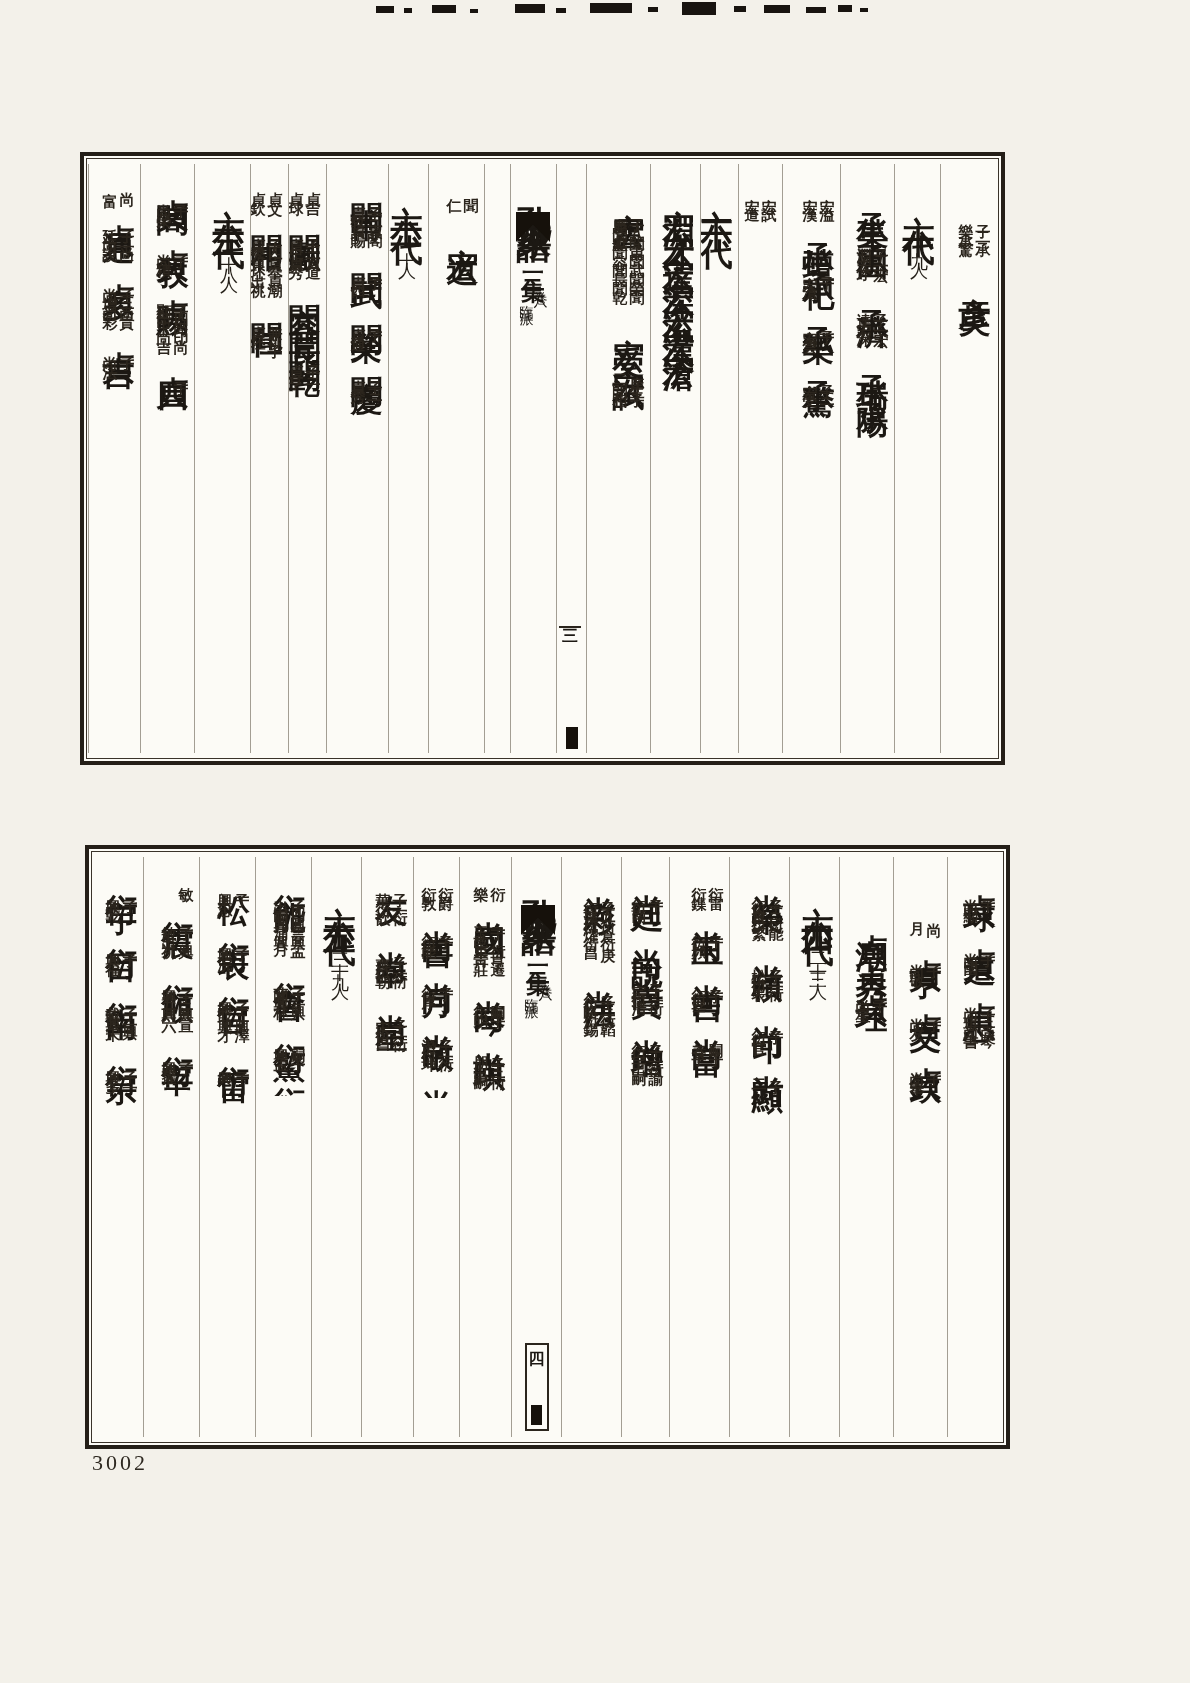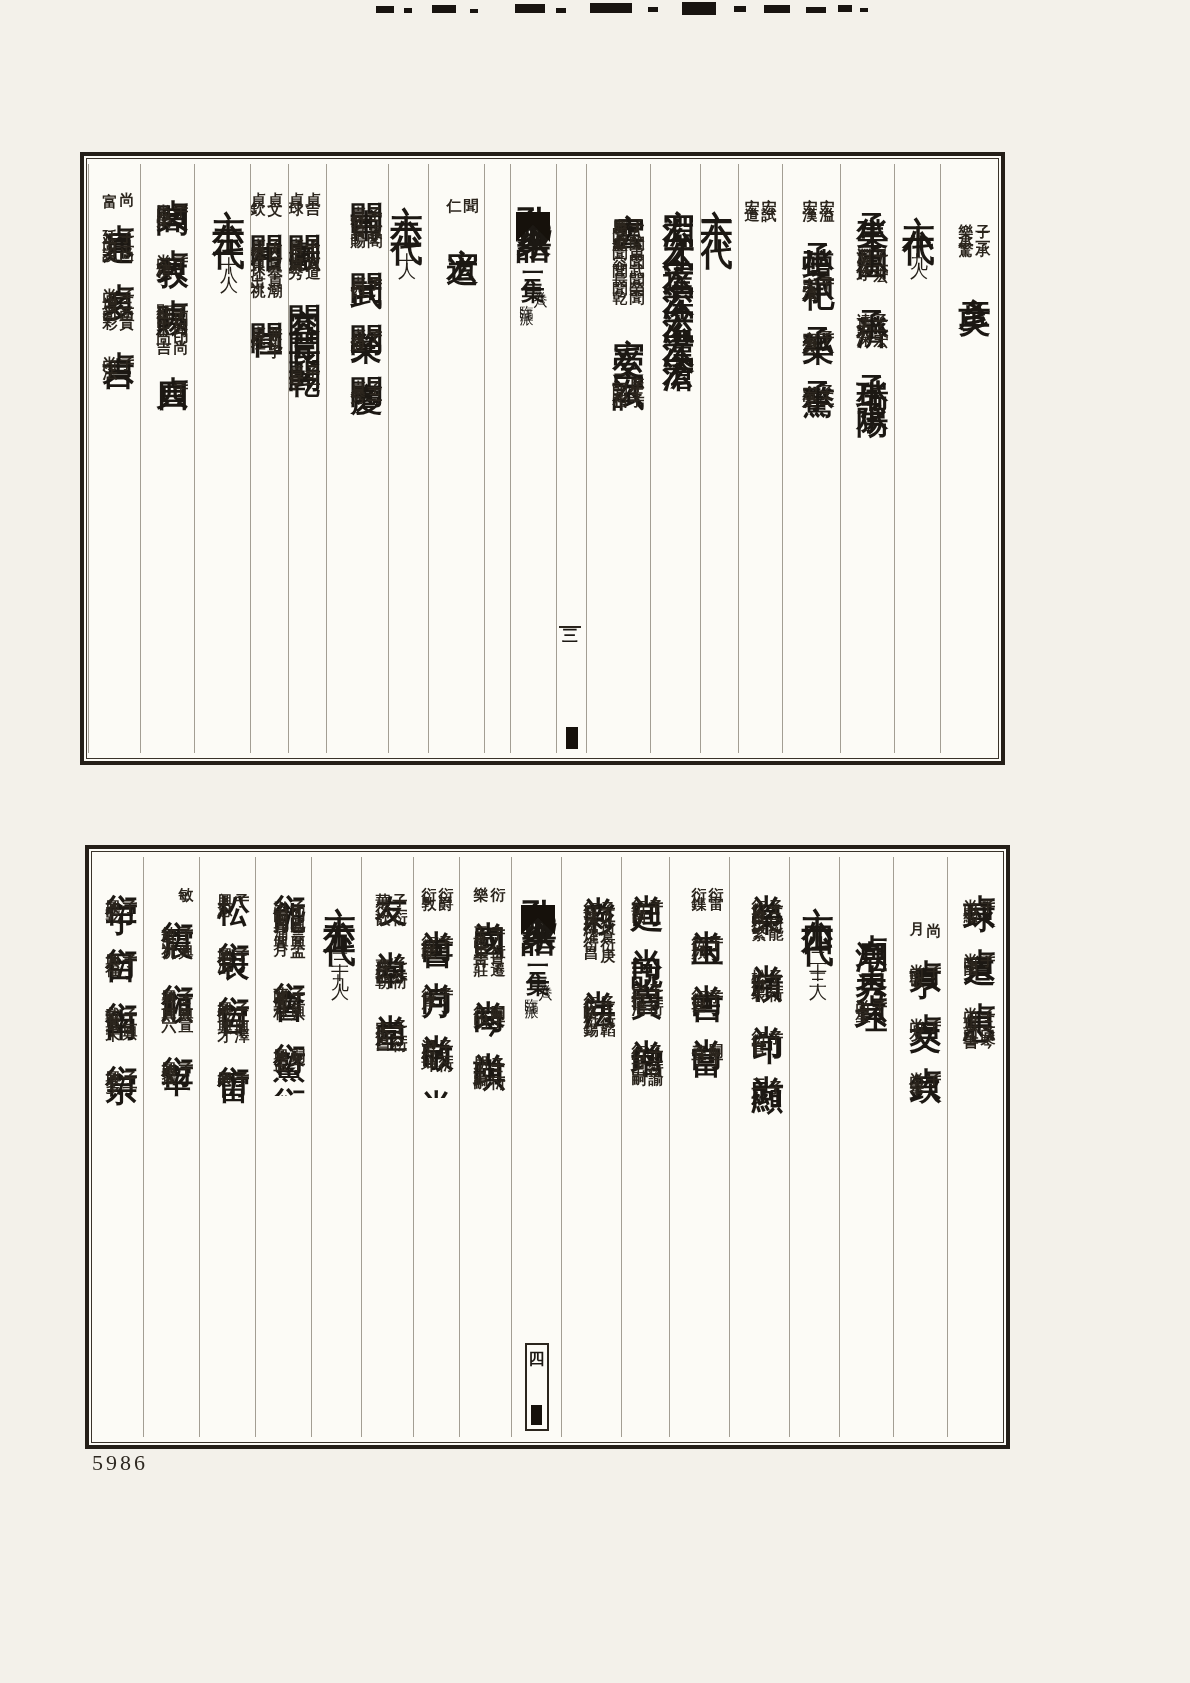--- a/index.html
+++ b/index.html
@@ -103,13 +103,13 @@
       <div class="col" style="width: 46px; padding-top: 12px;"><span class="ann"><span class="ar">衍爵</span><span class="al">衍斆</span></span><span class="nm" style="margin-top: 12px;">尚書</span><span class="ann"><span class="ar">子一</span><span class="al">衍能</span></span><span class="nm" style="margin-top: 16px;">尚月</span><span class="ann"><span class="ar">子一</span><span class="al">衍厚</span></span><span class="nm" style="margin-top: 16px;">尚敬</span><span class="ann"><span class="ar">子二衍</span><span class="al">潛衍坤</span></span><span class="nm cut" style="margin-top: 10px;">尚</span></div>
       <div class="col" style="width: 52px; padding-top: 12px;"><span class="nm">友</span><span class="ann"><span class="ar">子二衍</span><span class="al">華衍歆</span></span><span class="nm" style="margin-top: 18px;">尚奉</span><span class="ann"><span class="ar">子二衍</span><span class="al">齊衍朝</span></span><span class="nm" style="margin-top: 18px;">尚星</span><span class="ann"><span class="ar">子二衍</span><span class="al">宋衍昌</span></span></div>
       <div class="col" style="width: 50px; padding-top: 24px;"><span class="gen">六十五代</span><span class="cnt">三十九人</span></div>
       <div class="col" style="width: 56px; padding-top: 12px;"><span class="nm">衍能</span><span class="ann"><span class="ar">子四興雲興孟</span><span class="al">出嗣興浦興月</span></span><span class="nm" style="margin-top: 16px;">衍會</span><span class="ann"><span class="ar">子二興</span><span class="al">蘭興林</span></span><span class="nm" style="margin-top: 16px;">衍鰲</span><span class="ann"><span class="ar">嗣子</span><span class="al">興孟</span></span><span class="nm cut" style="margin-top: 8px;">衍</span></div>
       <div class="col" style="width: 56px; padding-top: 12px;"><span class="nm">松</span><span class="ann"><span class="ar">子一</span><span class="al">興忠</span></span><span class="nm" style="margin-top: 18px;">衍表</span><span class="ann"><span class="ar">子一</span><span class="al">興浣</span></span><span class="nm" style="margin-top: 18px;">衍官</span><span class="ann"><span class="ar">子三興澤</span><span class="al">興取興才</span></span><span class="nm" style="margin-top: 16px;">衍雷</span><span class="ann"><span class="ar">子一</span><span class="al">興</span></span></div>
       <div class="col" style="width: 56px; padding-top: 12px;"><span class="ann"><span class="ar">敏</span><span class="al"></span></span><span class="nm" style="margin-top: 12px;">衍震</span><span class="ann"><span class="ar">子一興</span><span class="al">敏出祧</span></span><span class="nm" style="margin-top: 18px;">衍順</span><span class="ann"><span class="ar">子三興宣</span><span class="al">興五興六</span></span><span class="nm" style="margin-top: 18px;">衍宰</span><span class="ann"><span class="ar">子一</span><span class="al">興㩲</span></span></div>
       <div class="col" style="width: 56px; padding-top: 12px;"><span class="nm">衍宇</span><span class="ann"><span class="ar">子一</span><span class="al">興乾</span></span><span class="nm" style="margin-top: 18px;">衍目</span><span class="ann"><span class="ar">子一</span><span class="al">興福</span></span><span class="nm" style="margin-top: 18px;">衍南</span><span class="ann"><span class="ar">子二興</span><span class="al">載興宋</span></span><span class="nm" style="margin-top: 18px;">衍宗</span><span class="ann"><span class="ar">子二</span><span class="al">興多</span></span></div>
     </div>
 </div>
 
-<span id="page-number">5986</span>
+<span id="page-number">3002</span>
 
 </body></html>

